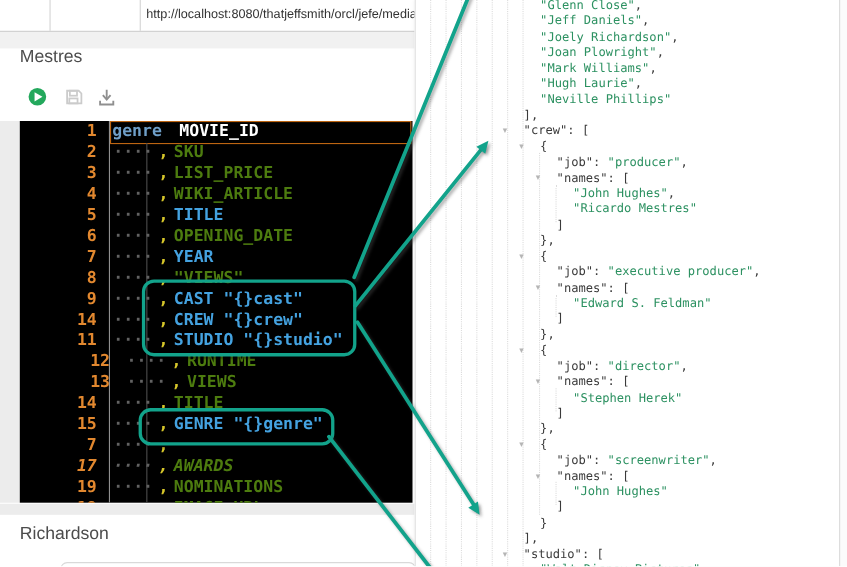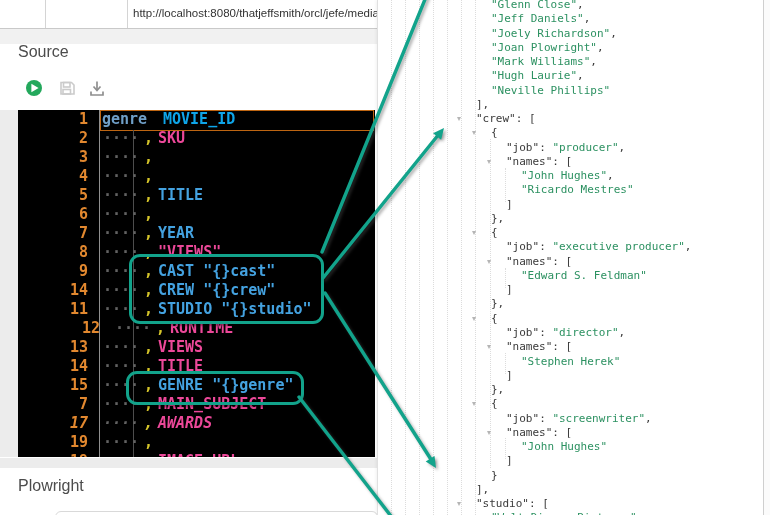--- a/index.html
+++ b/index.html
@@ -16,24 +16,24 @@
   .gutter-strip{position:absolute;left:0;top:110px;width:18px;height:347px;background:#ececec;}
   .editor{position:absolute;left:18px;top:110px;width:357px;height:347px;background:#000;overflow:hidden;}
   .ed-vline1{position:absolute;left:81px;top:0;width:1px;height:347px;background:#909090;}
   .ed-vline2{position:absolute;left:115px;top:20px;width:1px;height:327px;background:#4d4d4d;}
   .cur-line{position:absolute;left:82px;top:0;width:272px;height:19px;border:1px solid #bd6512;}
   .code-line{position:absolute;left:0;width:357px;height:19px;font-family:"DejaVu Sans Mono",monospace;
              font-weight:bold;font-size:15px;line-height:19px;white-space:pre;}
   .code-line .num{position:absolute;left:0;width:70px;text-align:right;color:#e2882f;}
   .code-line .dots{position:absolute;left:85px;color:#626262;letter-spacing:0;}
   .code-line .comma{position:absolute;left:126px;color:#d6c62a;}
-  .code-line .cname{position:absolute;left:140px;color:#ec4899;}
+  .code-line .cname{position:absolute;left:140px;color:#4d7c0f;}
   .code-line .cname.blue{color:#44a2e0;}
   .code-line .kw{position:absolute;left:84px;color:#6f9fc8;}
-  .code-line .l1name{position:absolute;left:145px;color:#0ea5e9;}
+  .code-line .l1name{position:absolute;left:145px;color:#ffffff;}
   .scroll-track{position:absolute;left:0;top:458px;width:377px;height:10px;background:#ececec;}
   .params-box{position:absolute;left:55px;top:511px;width:321px;height:30px;background:#fff;
               border:1px solid #d9d9d9;border-radius:6px;}
   
   .json-win{position:absolute;left:377px;top:0;width:393px;height:515px;background:#fff;z-index:2;
             border-left:1px solid #e0e0e0;box-shadow:-1px 0 3px rgba(0,0,0,.06);overflow:hidden;}
   .json-right-edge{position:absolute;left:385px;top:0;width:1px;height:515px;background:#cfcfcf;}
   .json-right-margin{position:absolute;left:386px;top:0;width:7px;height:515px;background:#fbfbfb;}
   .guide{position:absolute;width:0;border-left:1px dotted #dcdcdc;}
   .jl{position:absolute;font-family:"DejaVu Sans Mono",monospace;font-size:11px;line-height:12px;white-space:pre;}
@@ -54,21 +54,21 @@
 
   <div class="left-page">
 
     <div class="top-row">
       <div class="vdiv" style="left:45px"></div>
       <div class="vdiv" style="left:127px"></div>
       <div class="url-text">http://localhost:8080/thatjeffsmith/orcl/jefe/media/m</div>
     </div>
     <div class="gray-band"></div>
 
-    <div class="section-title" style="top:43px">Source</div>
+    <div class="section-title" style="top:43px">Mestres</div>
 
     <div class="toolbar">
       <svg width="120" height="28" viewBox="0 0 120 28">
         <g>
           <circle cx="14" cy="14" r="8" fill="#23a85c"></circle>
           <polygon points="11.4,9.8 11.4,18.2 18.6,14" fill="#ffffff"></polygon>
         </g>
         <g stroke="#cbcbcb" stroke-width="1.6" fill="none">
           <path d="M41 8.5 h10.5 l2.5 2.5 v9 h-13 z"></path>
           <rect x="43.5" y="8.5" width="6.5" height="4.5"></rect>
@@ -84,45 +84,45 @@
 
     <div class="gutter-strip"></div>
 
     <div class="editor">
       <div class="cur-line"></div>
       <div class="ed-vline1"></div>
       <div class="ed-vline2"></div>
       <div id="code-lines">
           <div class="code-line" style="top: 0px;"><span class="num">1</span><span class="kw">genre</span><span class="l1name">MOVIE_ID</span></div>
           <div class="code-line" style="top: 19px;"><span class="num">2</span><span class="dots">····</span><span class="comma">,</span><span class="cname">SKU</span></div>
-          <div class="code-line" style="top: 38px;"><span class="num">3</span><span class="dots">····</span><span class="comma">,</span></div>
-          <div class="code-line" style="top: 57px;"><span class="num">4</span><span class="dots">····</span><span class="comma">,</span></div>
+          <div class="code-line" style="top: 38px;"><span class="num">3</span><span class="dots">····</span><span class="comma">,</span><span class="cname">LIST_PRICE</span></div>
+          <div class="code-line" style="top: 57px;"><span class="num">4</span><span class="dots">····</span><span class="comma">,</span><span class="cname">WIKI_ARTICLE</span></div>
           <div class="code-line" style="top: 76px;"><span class="num">5</span><span class="dots">····</span><span class="comma">,</span><span class="cname blue">TITLE</span></div>
-          <div class="code-line" style="top: 95px;"><span class="num">6</span><span class="dots">····</span><span class="comma">,</span></div>
+          <div class="code-line" style="top: 95px;"><span class="num">6</span><span class="dots">····</span><span class="comma">,</span><span class="cname">OPENING_DATE</span></div>
           <div class="code-line" style="top: 114px;"><span class="num">7</span><span class="dots">····</span><span class="comma">,</span><span class="cname blue">YEAR</span></div>
           <div class="code-line" style="top: 133px;"><span class="num">8</span><span class="dots">····</span><span class="comma">,</span><span class="cname">"VIEWS"</span></div>
           <div class="code-line" style="top: 152px;"><span class="num">9</span><span class="dots">····</span><span class="comma">,</span><span class="cname blue">CAST "{}cast"</span></div>
           <div class="code-line" style="top: 171px;"><span class="num">14</span><span class="dots">····</span><span class="comma">,</span><span class="cname blue">CREW "{}crew"</span></div>
           <div class="code-line" style="top: 190px;"><span class="num">11</span><span class="dots">····</span><span class="comma">,</span><span class="cname blue">STUDIO "{}studio"</span></div>
           <div class="code-line" style="top: 209px; margin-left: 12px;"><span class="num">12</span><span class="dots">····</span><span class="comma">,</span><span class="cname">RUNTIME</span></div>
-          <div class="code-line" style="top: 228px;"><span class="num">13</span><span class="dots">····</span><span class="comma">,</span><span class="cname">VIEWS</span></div>
+          <div class="code-line" style="top: 228px; margin-left: 12px;"><span class="num">13</span><span class="dots">····</span><span class="comma">,</span><span class="cname">VIEWS</span></div>
           <div class="code-line" style="top: 247px;"><span class="num">14</span><span class="dots">····</span><span class="comma">,</span><span class="cname">TITLE</span></div>
           <div class="code-line" style="top: 266px;"><span class="num">15</span><span class="dots">····</span><span class="comma">,</span><span class="cname blue">GENRE "{}genre"</span></div>
-          <div class="code-line" style="top: 285px;"><span class="num">7</span><span class="dots">····</span><span class="comma">,</span><span class="cname">MAIN_SUBJECT</span></div>
+          <div class="code-line" style="top: 285px;"><span class="num">7</span><span class="dots">····</span><span class="comma">,</span></div>
           <div class="code-line" style="top: 304px; font-style: italic;"><span class="num">17</span><span class="dots">····</span><span class="comma">,</span><span class="cname">AWARDS</span></div>
-          <div class="code-line" style="top: 323px;"><span class="num">19</span><span class="dots">····</span><span class="comma">,</span></div>
+          <div class="code-line" style="top: 323px;"><span class="num">19</span><span class="dots">····</span><span class="comma">,</span><span class="cname">NOMINATIONS</span></div>
           <div class="code-line" style="top: 342px;"><span class="num">19</span><span class="dots">····</span><span class="comma">,</span><span class="cname">IMAGE_URL</span></div>
         </div>
     </div>
 
     <div class="scroll-track">
       
     </div>
 
-    <div class="section-title" style="top:477px">Plowright</div>
+    <div class="section-title" style="top:477px">Richardson</div>
     <div class="params-box"></div>
   </div>
 
   <div class="json-win">
     <div id="json-guides">
         <div class="guide" style="left: 13px; top: 0px; height: 515px;"></div>
         <div class="guide" style="left: 27px; top: 0px; height: 515px;"></div>
         <div class="guide" style="left: 41px; top: 0px; height: 515px;"></div>
         <div class="guide" style="left: 55px; top: 0px; height: 515px;"></div>
         <div class="guide" style="left: 69px; top: 0px; height: 515px;"></div>

